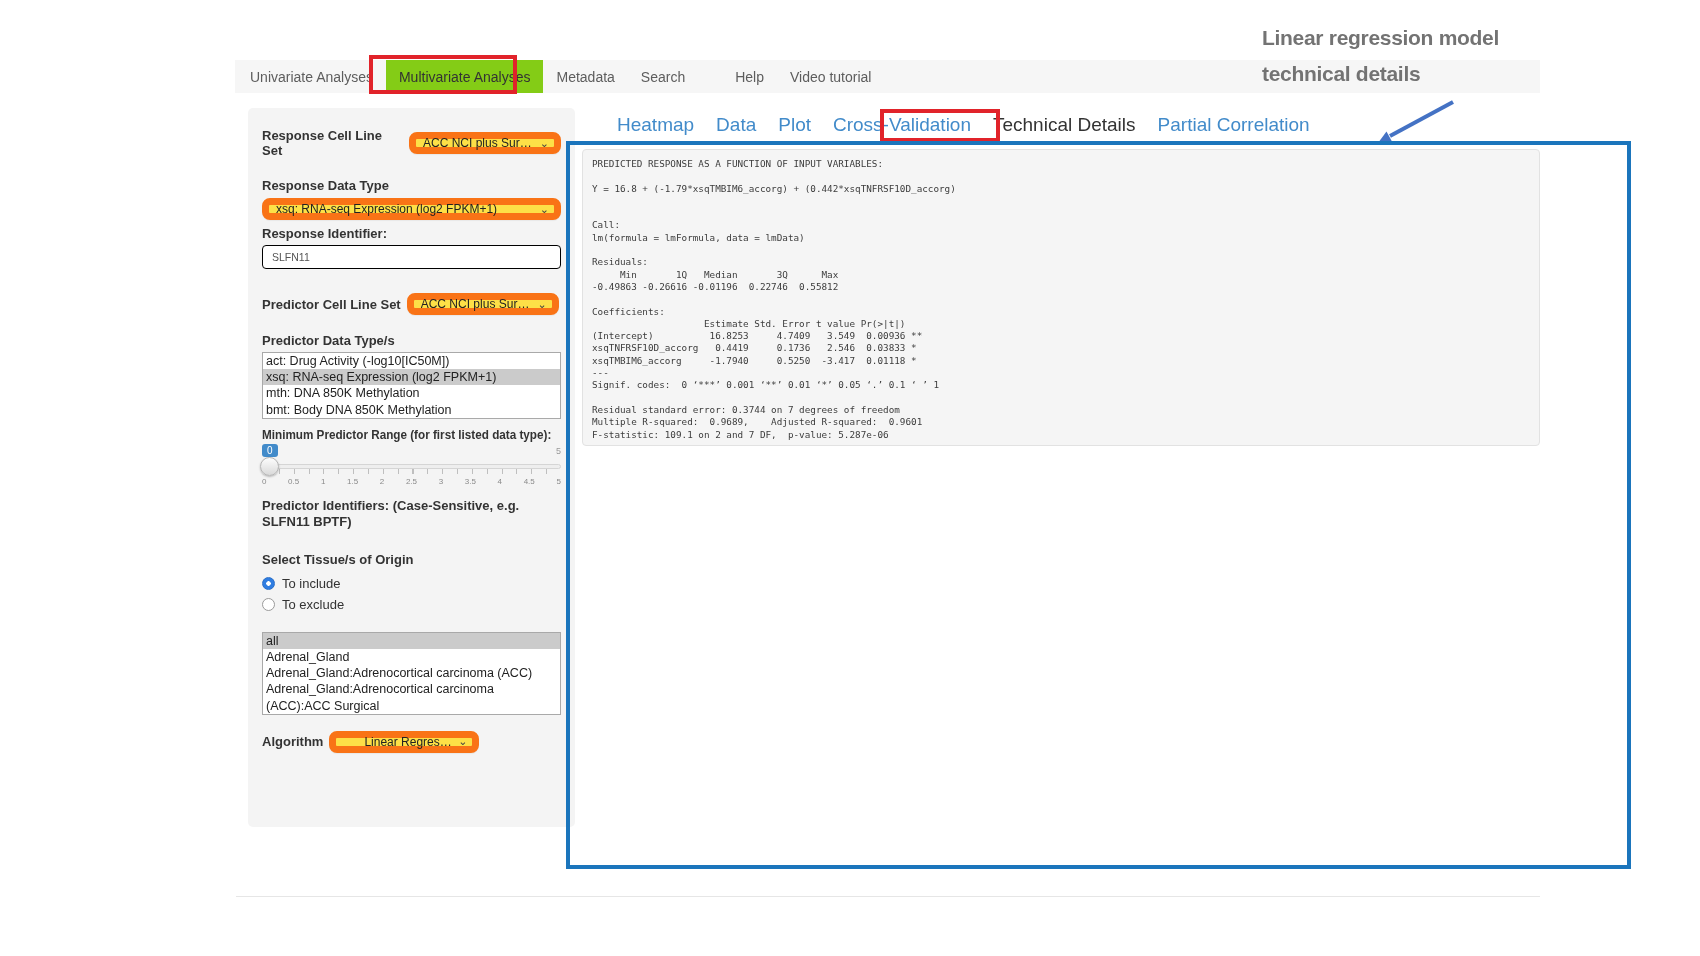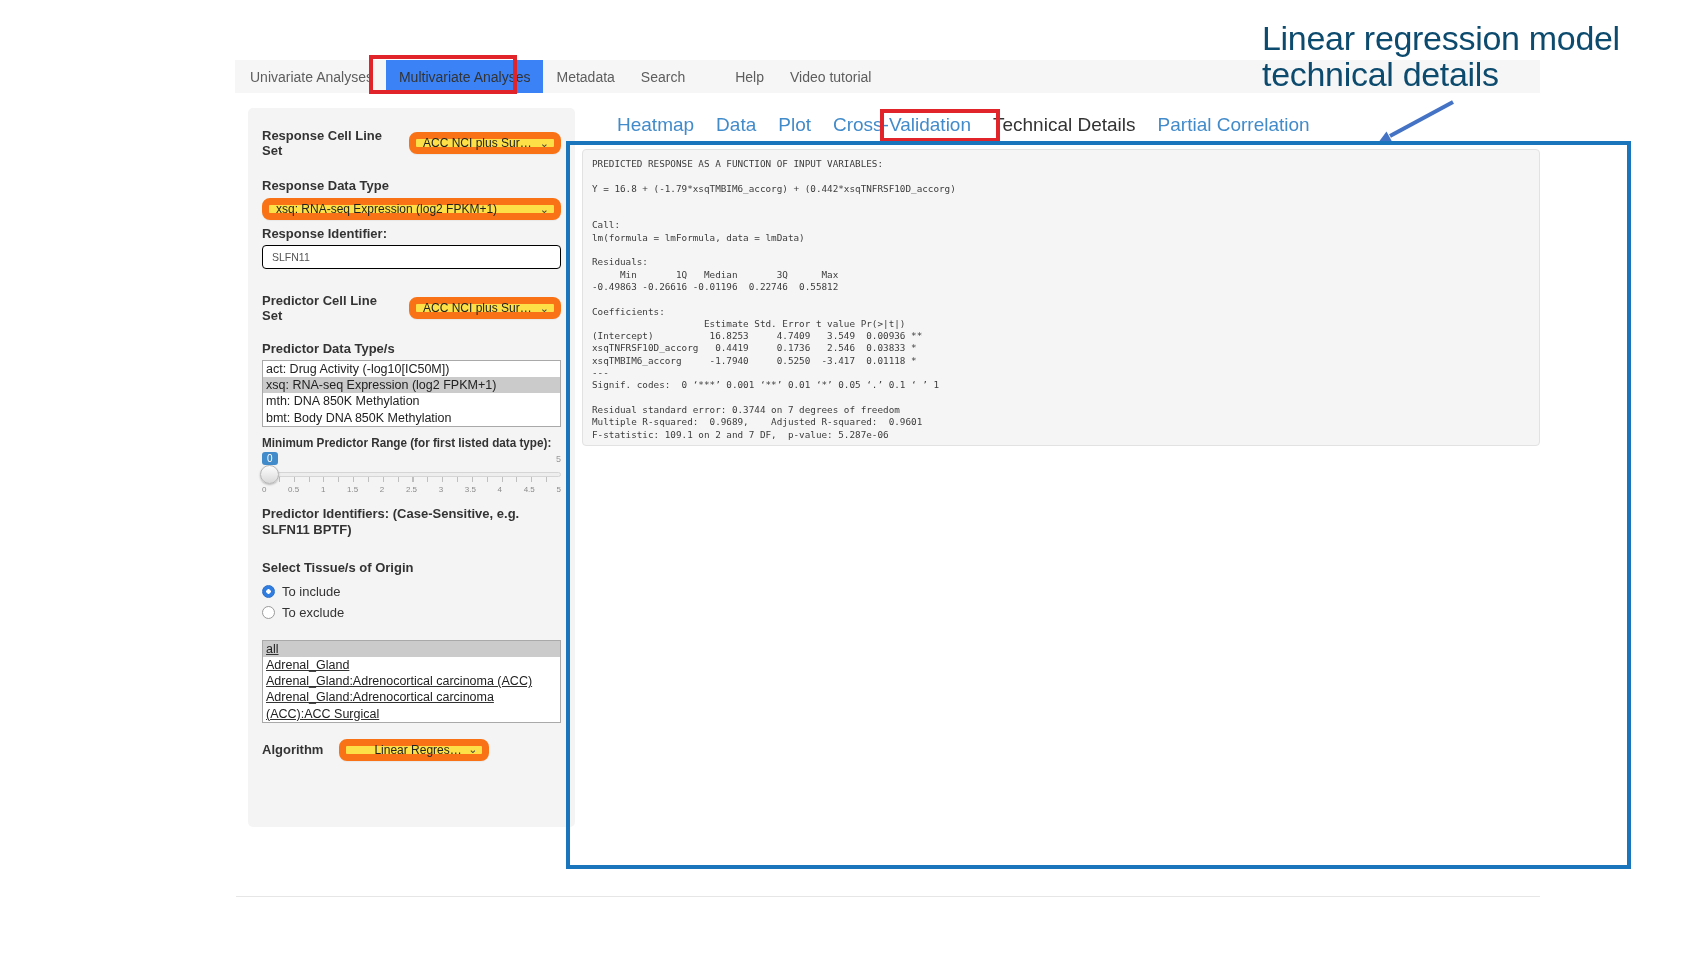--- a/index.html
+++ b/index.html
@@ -4,38 +4,38 @@
 <style>
   * { margin:0; padding:0; box-sizing:border-box; }
   body { background:#ffffff; font-family:"Liberation Sans", sans-serif; }
   .page { position:relative; width:1700px; height:956px; background:#fff; overflow:hidden; }
 
   
   .navbar { position:absolute; left:235px; top:60px; width:1305px; height:33px;
             background:#f6f6f6; display:flex; align-items:stretch; font-size:14px; color:#5d5d5d;
             padding-left:2px; }
   .nav-item { display:flex; align-items:center; padding:0 13px; white-space:nowrap; cursor:pointer; }
-  .nav-item.active { background:#3b82f6; color:#333; }
+  .nav-item.active { background:#84cc16; color:#333; }
   .nav-item.gap { margin-left:24px; }
 
   
   .redbox { position:absolute; border:4px solid #e1232a; pointer-events:none; }
   .redbox-nav { left:369px; top:55px; width:148px; height:39px; }
   .redbox-tab { left:880px; top:109px; width:120px; height:33px; }
   .bluebox { position:absolute; left:566px; top:141px; width:1065px; height:728px;
              border:4px solid #1b75bc; pointer-events:none; }
   .callout { position:absolute; left:1262px; top:20px; width:360px;
-             font-size:34px; font-weight:normal; color:#0c4a6e; line-height:36px; letter-spacing:-0.3px; }
+             font-size:21px; font-weight:bold; color:#737373; line-height:36px; letter-spacing:-0.3px; }
   .arrow-svg { position:absolute; left:1358px; top:90px; width:110px; height:62px; }
 
   
   .sidebar { position:absolute; left:248px; top:108px; width:327px; height:719px;
              background:#f4f4f4; border-radius:5px; padding:14px; font-size:13px; color:#333; }
   .lbl { font-weight:bold; font-size:13px; color:#333; }
-  .inline-row { display:flex; align-items:center; gap:16px; }
+  .inline-row { display:flex; align-items:center; gap:6px; }
   .sel { background:#fde047; border:7px solid #f97316; border-radius:8px; height:22px;
          display:flex; align-items:center; justify-content:space-between; padding:0 5px 0 7px;
          font-size:12px; color:#222; cursor:pointer; box-shadow:0 1px 1px rgba(0,0,0,.05); }
   .sel .chev { font-size:11px; color:#444; margin-left:6px; }
   .sel-inline { width:152px; }
   .sel-full { width:100%; margin-top:5px; }
   .sel span.val { overflow:hidden; white-space:nowrap; text-overflow:ellipsis; }
   .txt { width:100%; height:24px; background:#fff; border:1px solid #000000; border-radius:4px;
          font-family:"Liberation Sans",sans-serif; font-size:10.5px; color:#555; padding:0 9px; }
   .listbox { width:100%; background:#fff; border:1px solid #a9a9a9; overflow:hidden; }
@@ -161,21 +161,21 @@
     <div id="tissue-radios" style="margin-top:8px;">
         <div class="radio-row">
           <span class="radio-dot checked"></span>
           <span>To include</span>
         </div>
         <div class="radio-row" style="margin-top: 3px;">
           <span class="radio-dot"></span>
           <span>To exclude</span>
         </div>
       </div>
-    <div class="listbox" style="margin-top:18px;text-decoration:underline;" id="tissue-list">
+    <div class="listbox" style="margin-top:18px;" id="tissue-list">
         <div class="opt sel-opt wrap">all</div>
         <div class="opt wrap">Adrenal_Gland</div>
         <div class="opt wrap">Adrenal_Gland:Adrenocortical carcinoma (ACC)</div>
         <div class="opt wrap">Adrenal_Gland:Adrenocortical carcinoma (ACC):ACC Surgical</div>
       </div>
 
     <div class="inline-row" style="margin-top:16px;">
       <span class="lbl">Algorithm</span>
       <div class="sel" style="width:150px;padding-left:28px;">
         <span class="val">Linear Regression</span>

